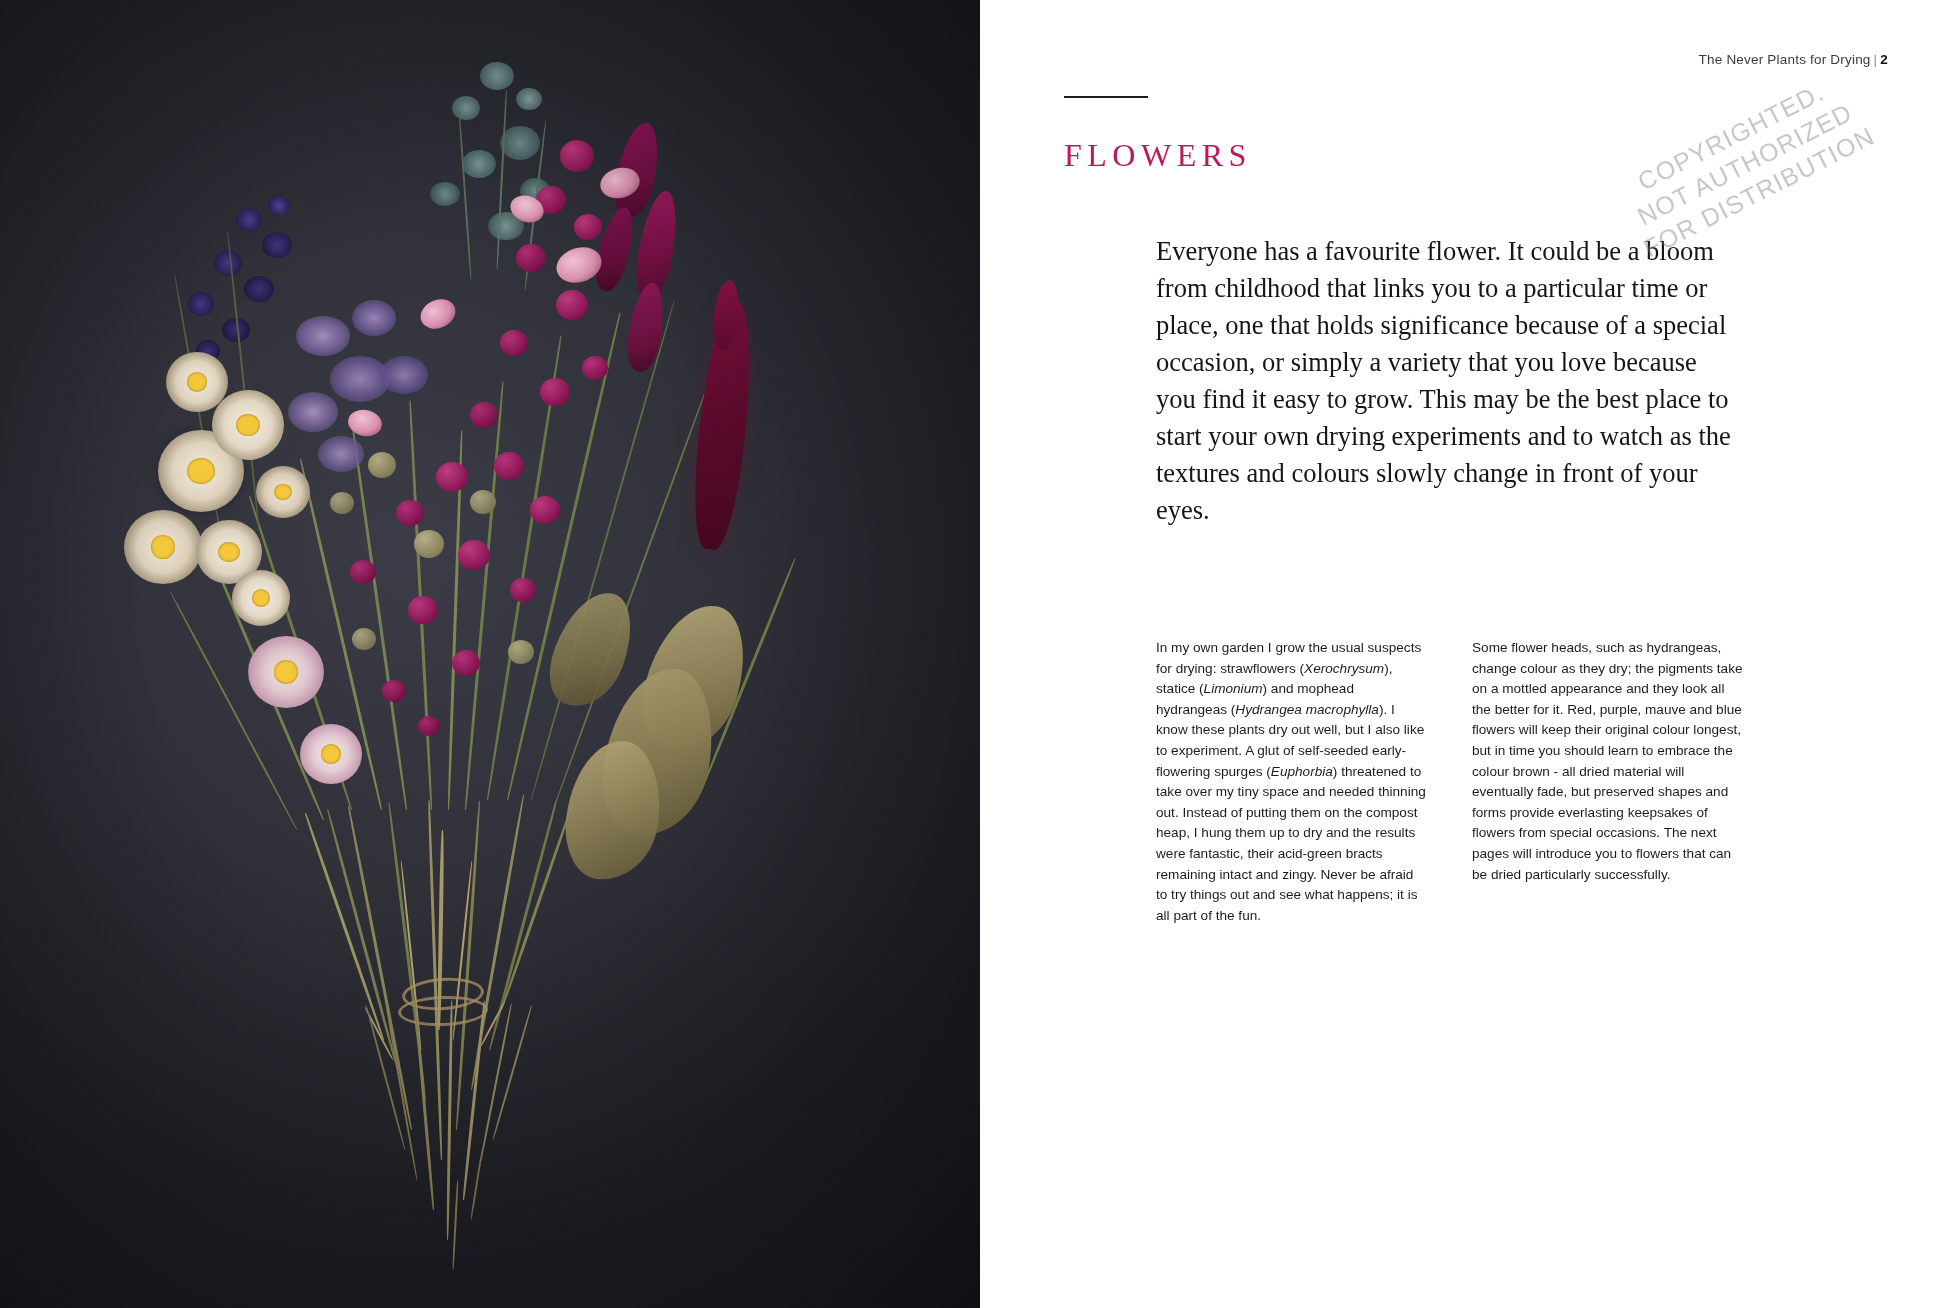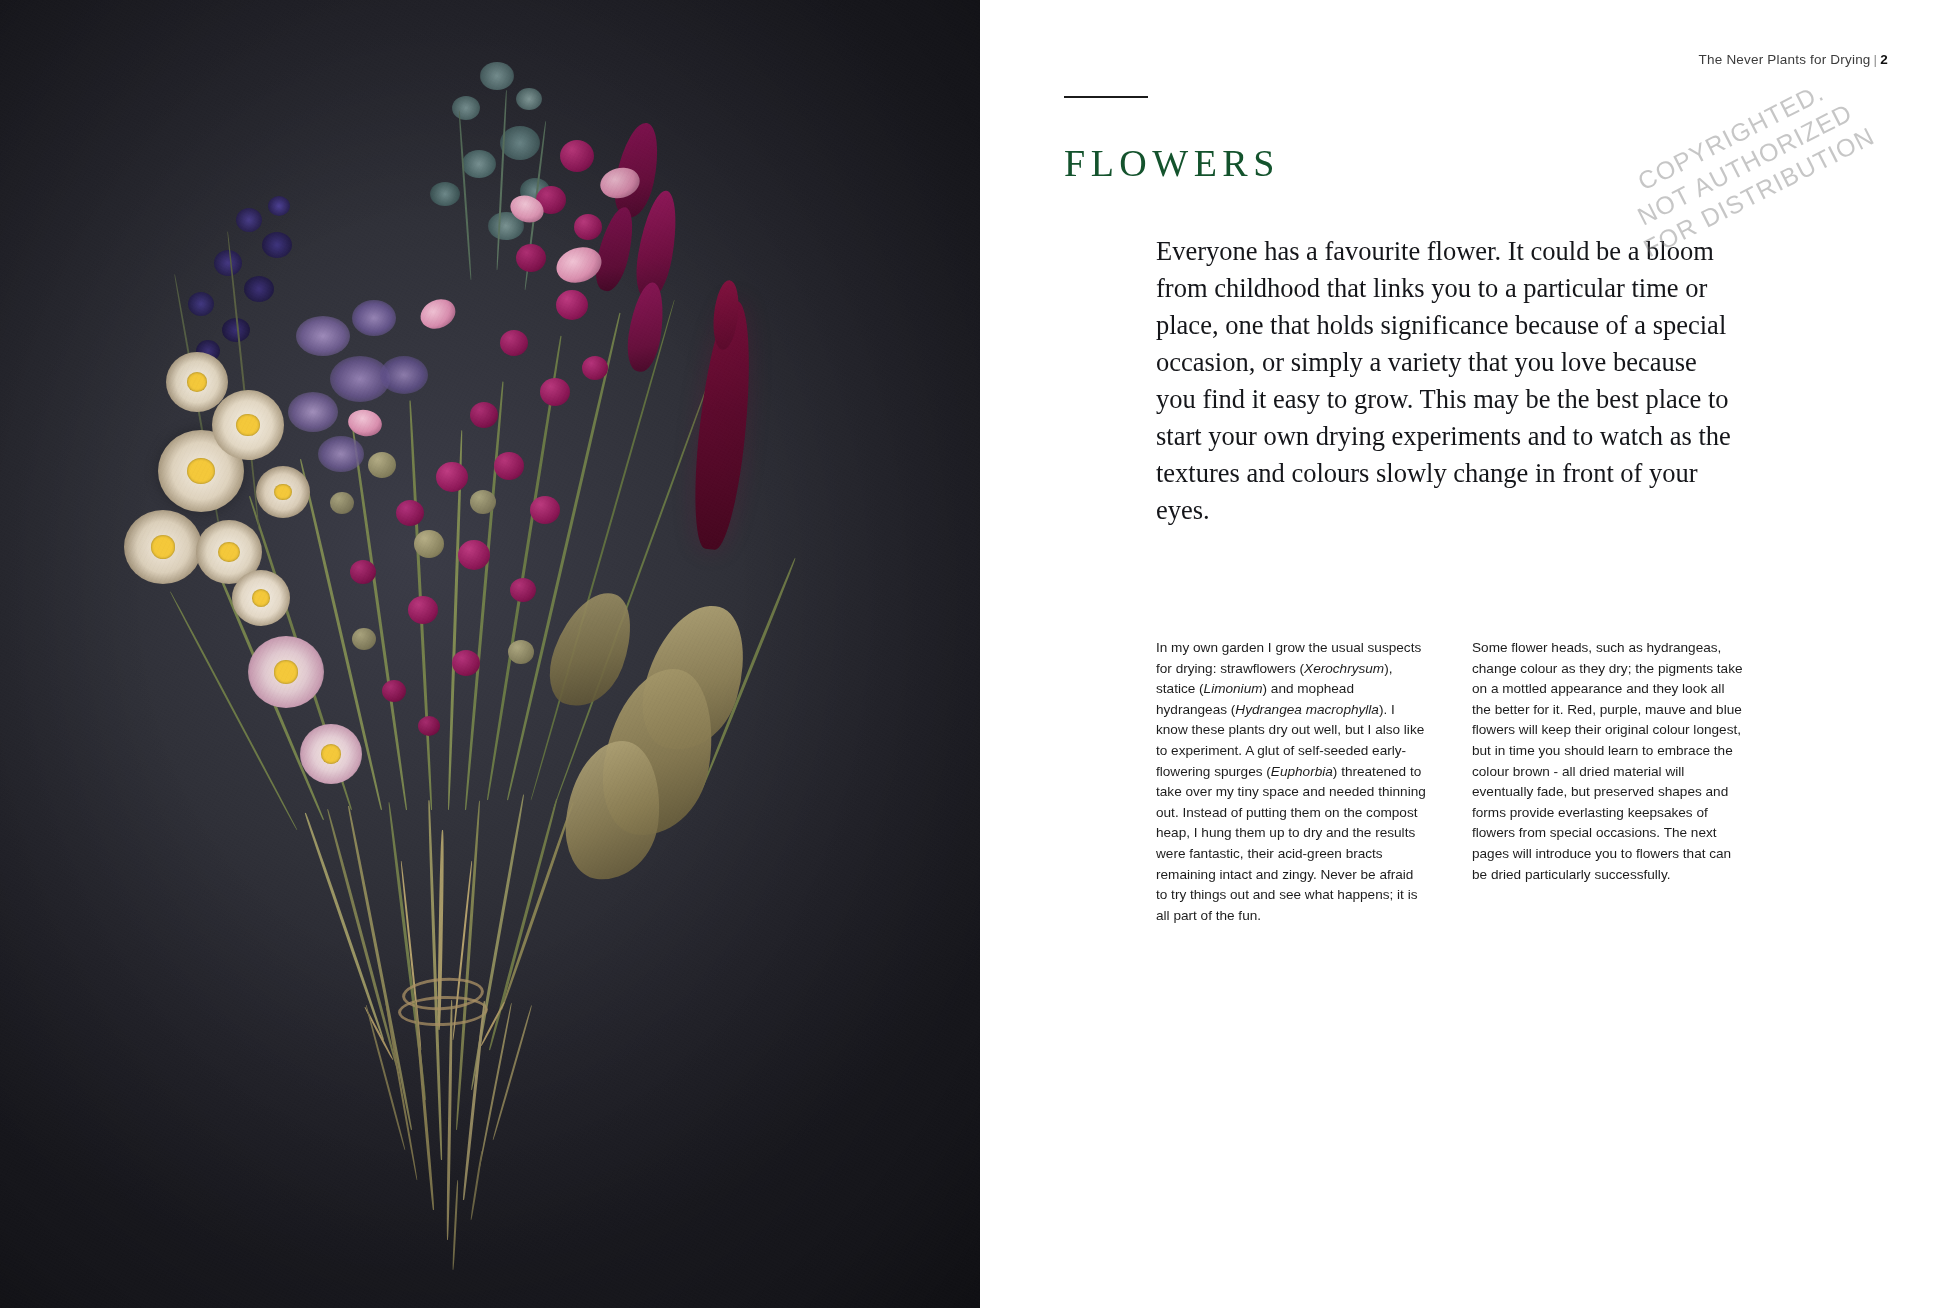--- a/index.html
+++ b/index.html
@@ -123,23 +123,23 @@
     top: 96px;
     width: 84px;
     height: 2px;
     background: #1b1b1b;
   }
   .chapter-title {
     position: absolute;
     left: 84px;
     top: 116px;
     font-family: "Liberation Serif", serif;
-    font-size: 38px;
+    font-size: 32px;
     letter-spacing: 5.5px;
-    color: #14532d;
+    color: #be185d;
     font-weight: normal;
   }
   .standfirst {
     position: absolute;
     left: 176px;
     top: 206px;
     width: 580px;
     font-family: "Liberation Serif", serif;
     font-size: 26.5px;
     line-height: 37px;

